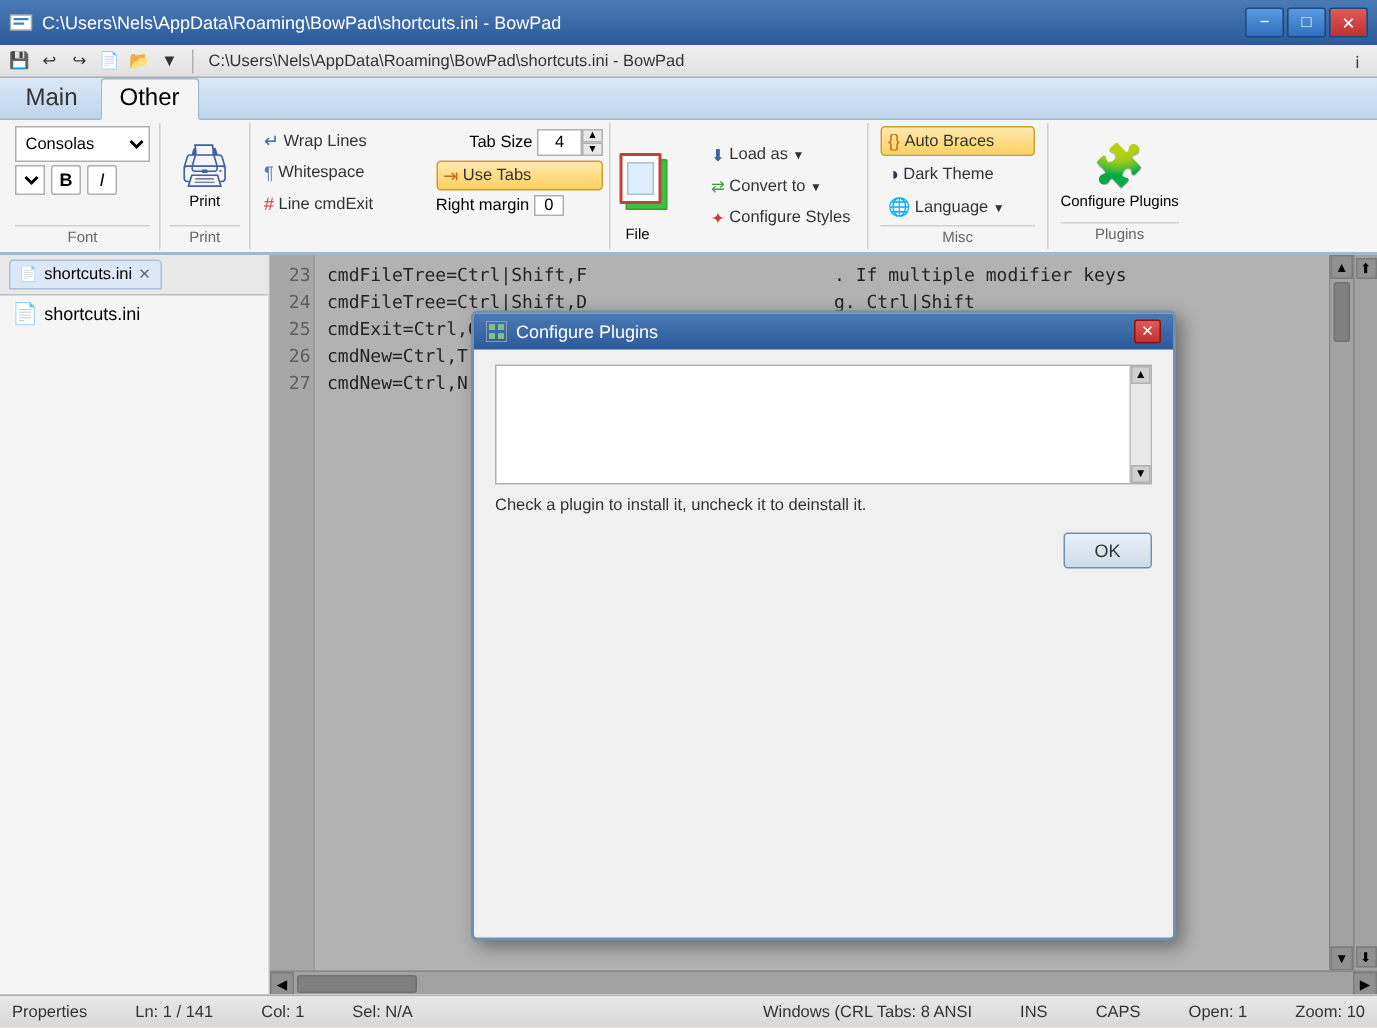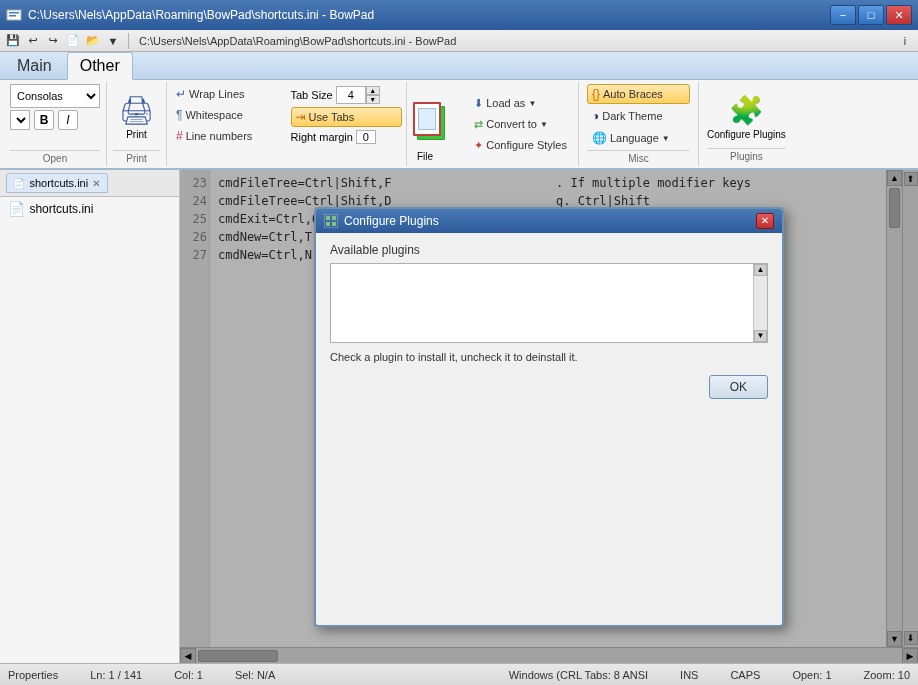--- a/index.html
+++ b/index.html
@@ -331,21 +331,21 @@
         </select>
       </div>
       <div class="font-row">
         <select class="size-select">
           <option>10</option>
         </select>
         <button class="bold-btn" style="font-weight:bold;">B</button>
         <button class="italic-btn" style="font-style:italic;">I</button>
       </div>
       <div style="margin-top:auto;">
-        <div class="ribbon-group-label">Open</div>
+        <div class="ribbon-group-label">Font</div>
       </div>
     </div>
 
     <div class="ribbon-group">
       <div style="display:flex;flex-direction:column;align-items:center;flex:1;justify-content:center;">
         <div style="font-size:28px;color:#4060a0;">🖨</div>
         <div style="font-size:10px;margin-top:2px;">Print</div>
       </div>
       <div class="ribbon-group-label">Print</div>
     </div>
@@ -356,25 +356,25 @@
           <div class="ribbon-btn-small">
             <span style="color:#4060c0;font-size:12px;">↵</span>
             <span>Wrap Lines</span>
           </div>
           <div class="ribbon-btn-small">
             <span style="color:#6080a0;font-size:12px;">¶</span>
             <span>Whitespace</span>
           </div>
           <div class="ribbon-btn-small">
             <span style="color:#c04040;font-size:12px;">#</span>
-            <span>Line numbers</span>
+            <span>Line cmdExit</span>
           </div>
         </div>
         <div style="display:flex;flex-direction:column;gap:1px;flex:1;">
-          <div style="display:flex;align-items:center;gap:3px;padding:2px 0;">
+          <div style="display:flex;align-items:center;gap:3px;padding:2px 0;justify-content:flex-end;">
             <span style="font-size:11px;">Tab Size</span>
             <div class="spinner-wrap">
               <input class="spinner-input" type="text" value="4" style="">
               <div class="spinner-btns">
                 <button class="spinner-btn">▲</button>
                 <button class="spinner-btn">▼</button>
               </div>
             </div>
           </div>
           <div class="ribbon-btn-small ribbon-btn-highlight">
@@ -532,21 +532,20 @@
                 <rect x="8" y="2" width="4" height="4" fill="#80c080"></rect>
                 <rect x="2" y="8" width="4" height="4" fill="#80c080"></rect>
                 <rect x="8" y="8" width="4" height="4" fill="#80c080"></rect>
               </svg>
               <span>Configure Plugins</span>
             </div>
             <button class="modal-close-btn">✕</button>
           </div>
 
           <div class="modal-body">
-            <div class="modal-section-label">Available plugins</div>
 
 
             <div class="plugin-description">
               <div class="desc-scrollbar">
                 <button class="desc-scroll-btn">▲</button>
                 <div class="desc-scroll-track"></div>
                 <button class="desc-scroll-btn">▼</button>
               </div>
             </div>
 

